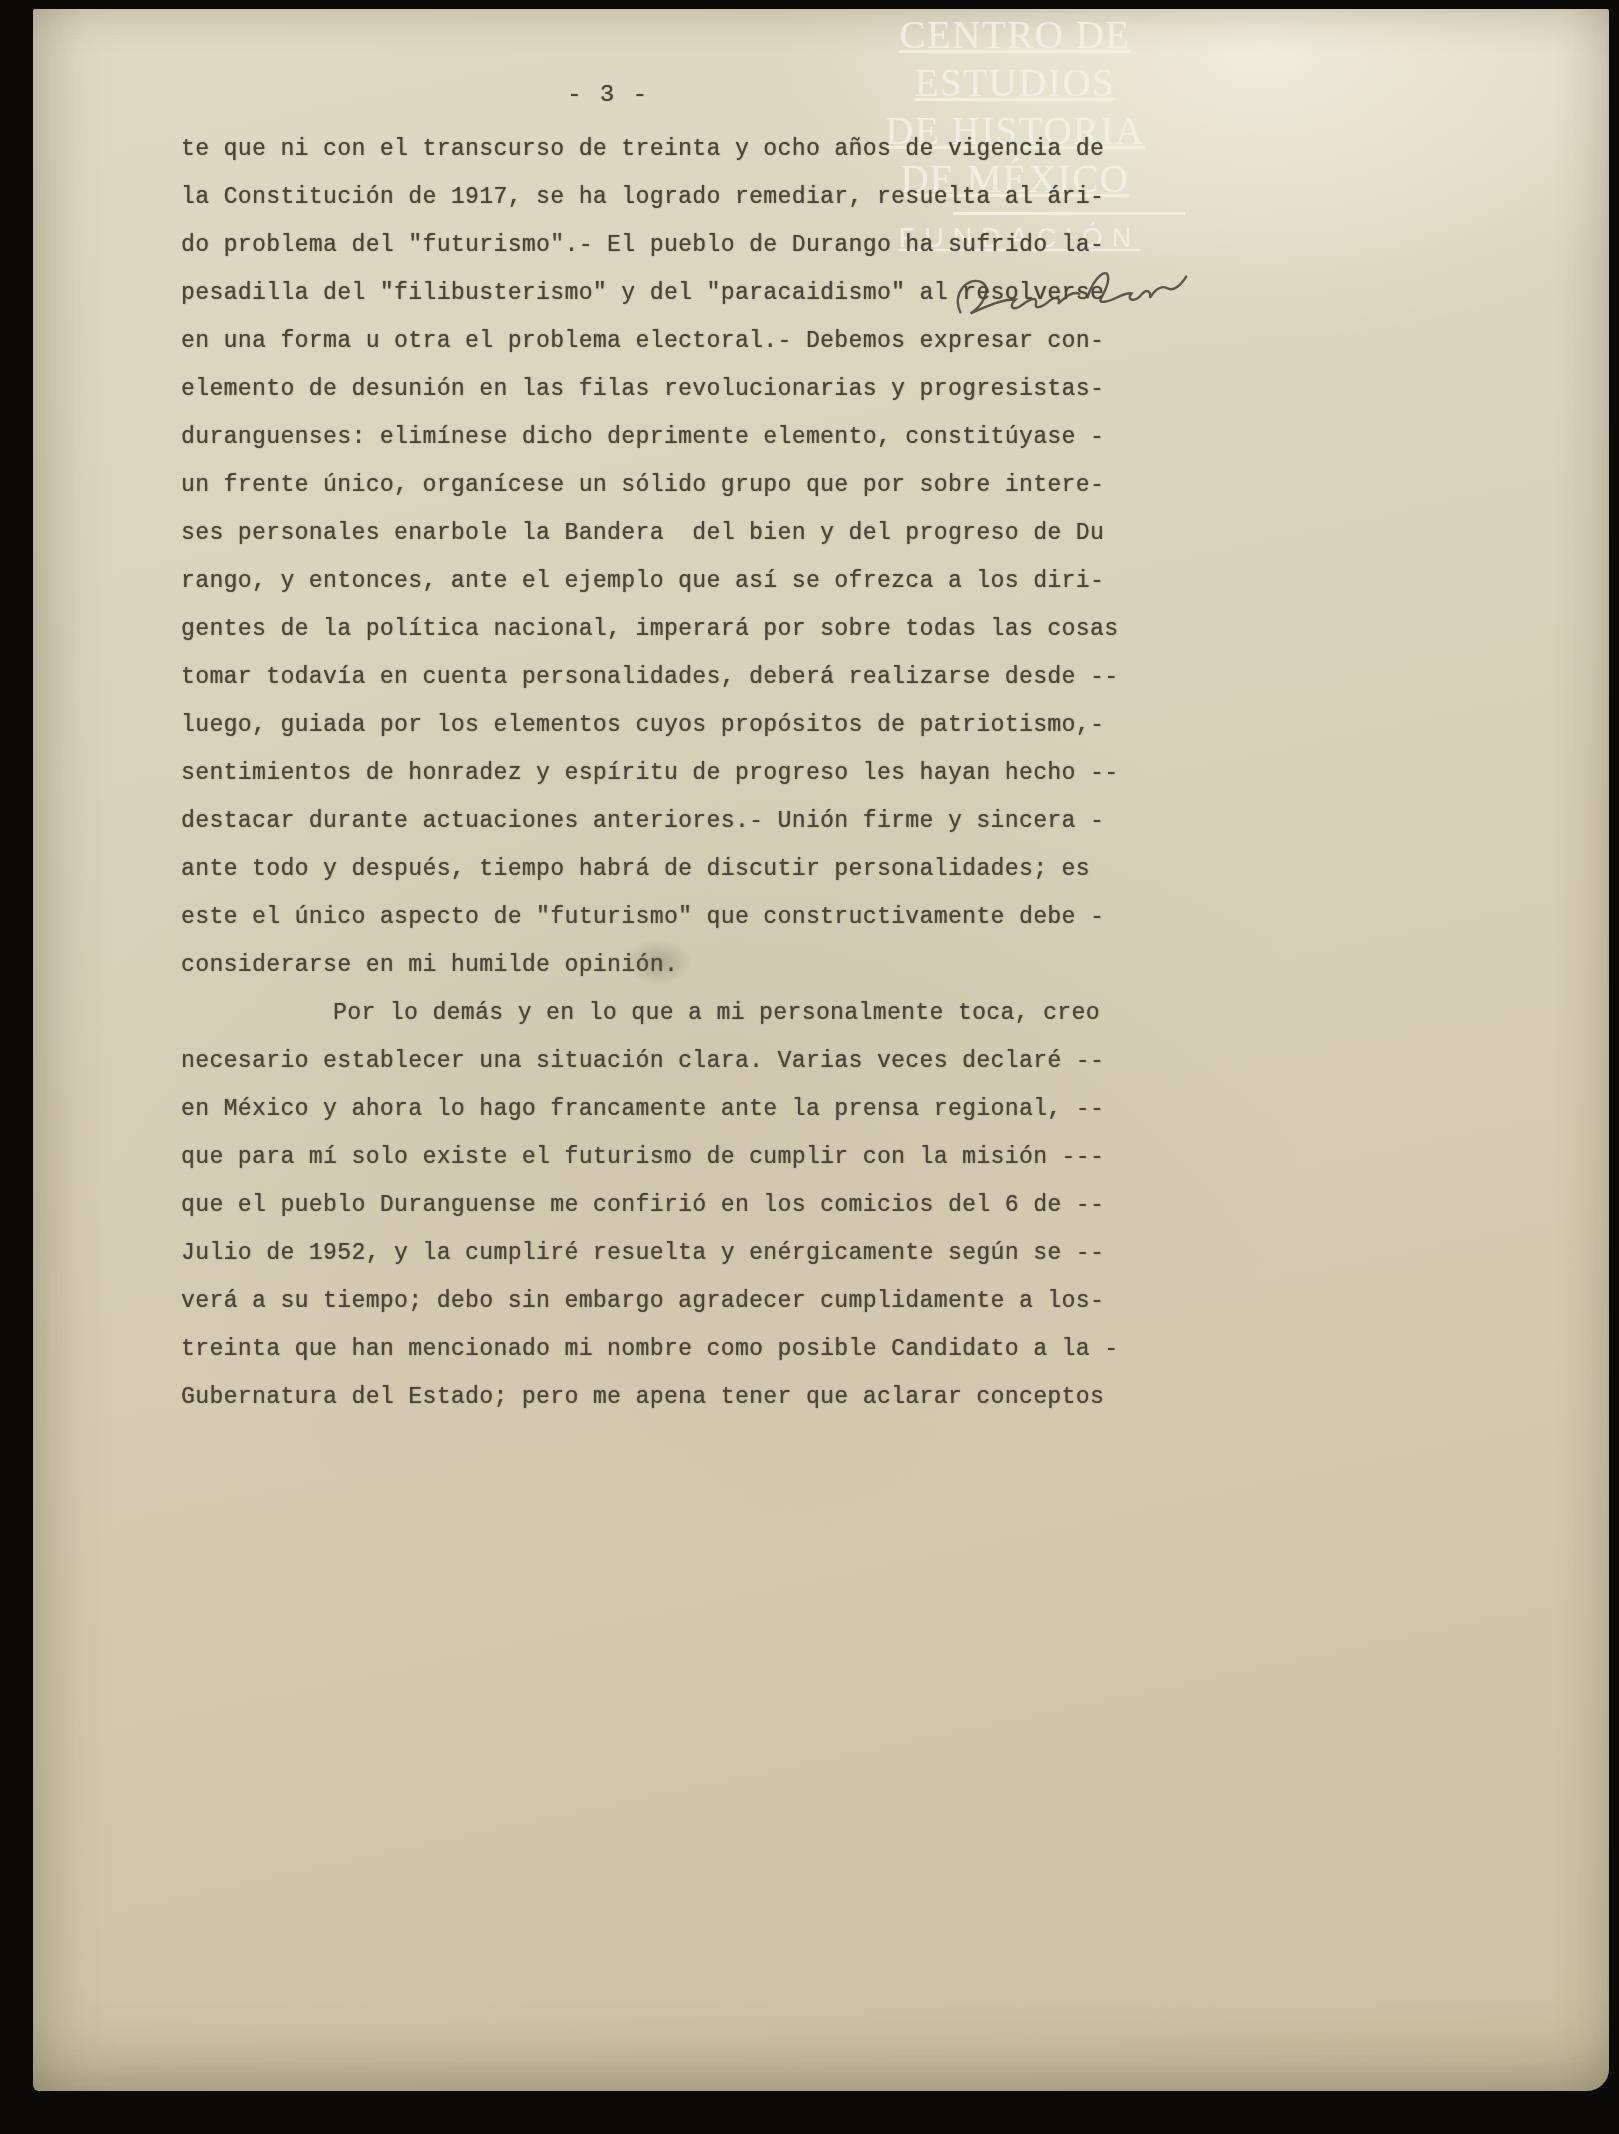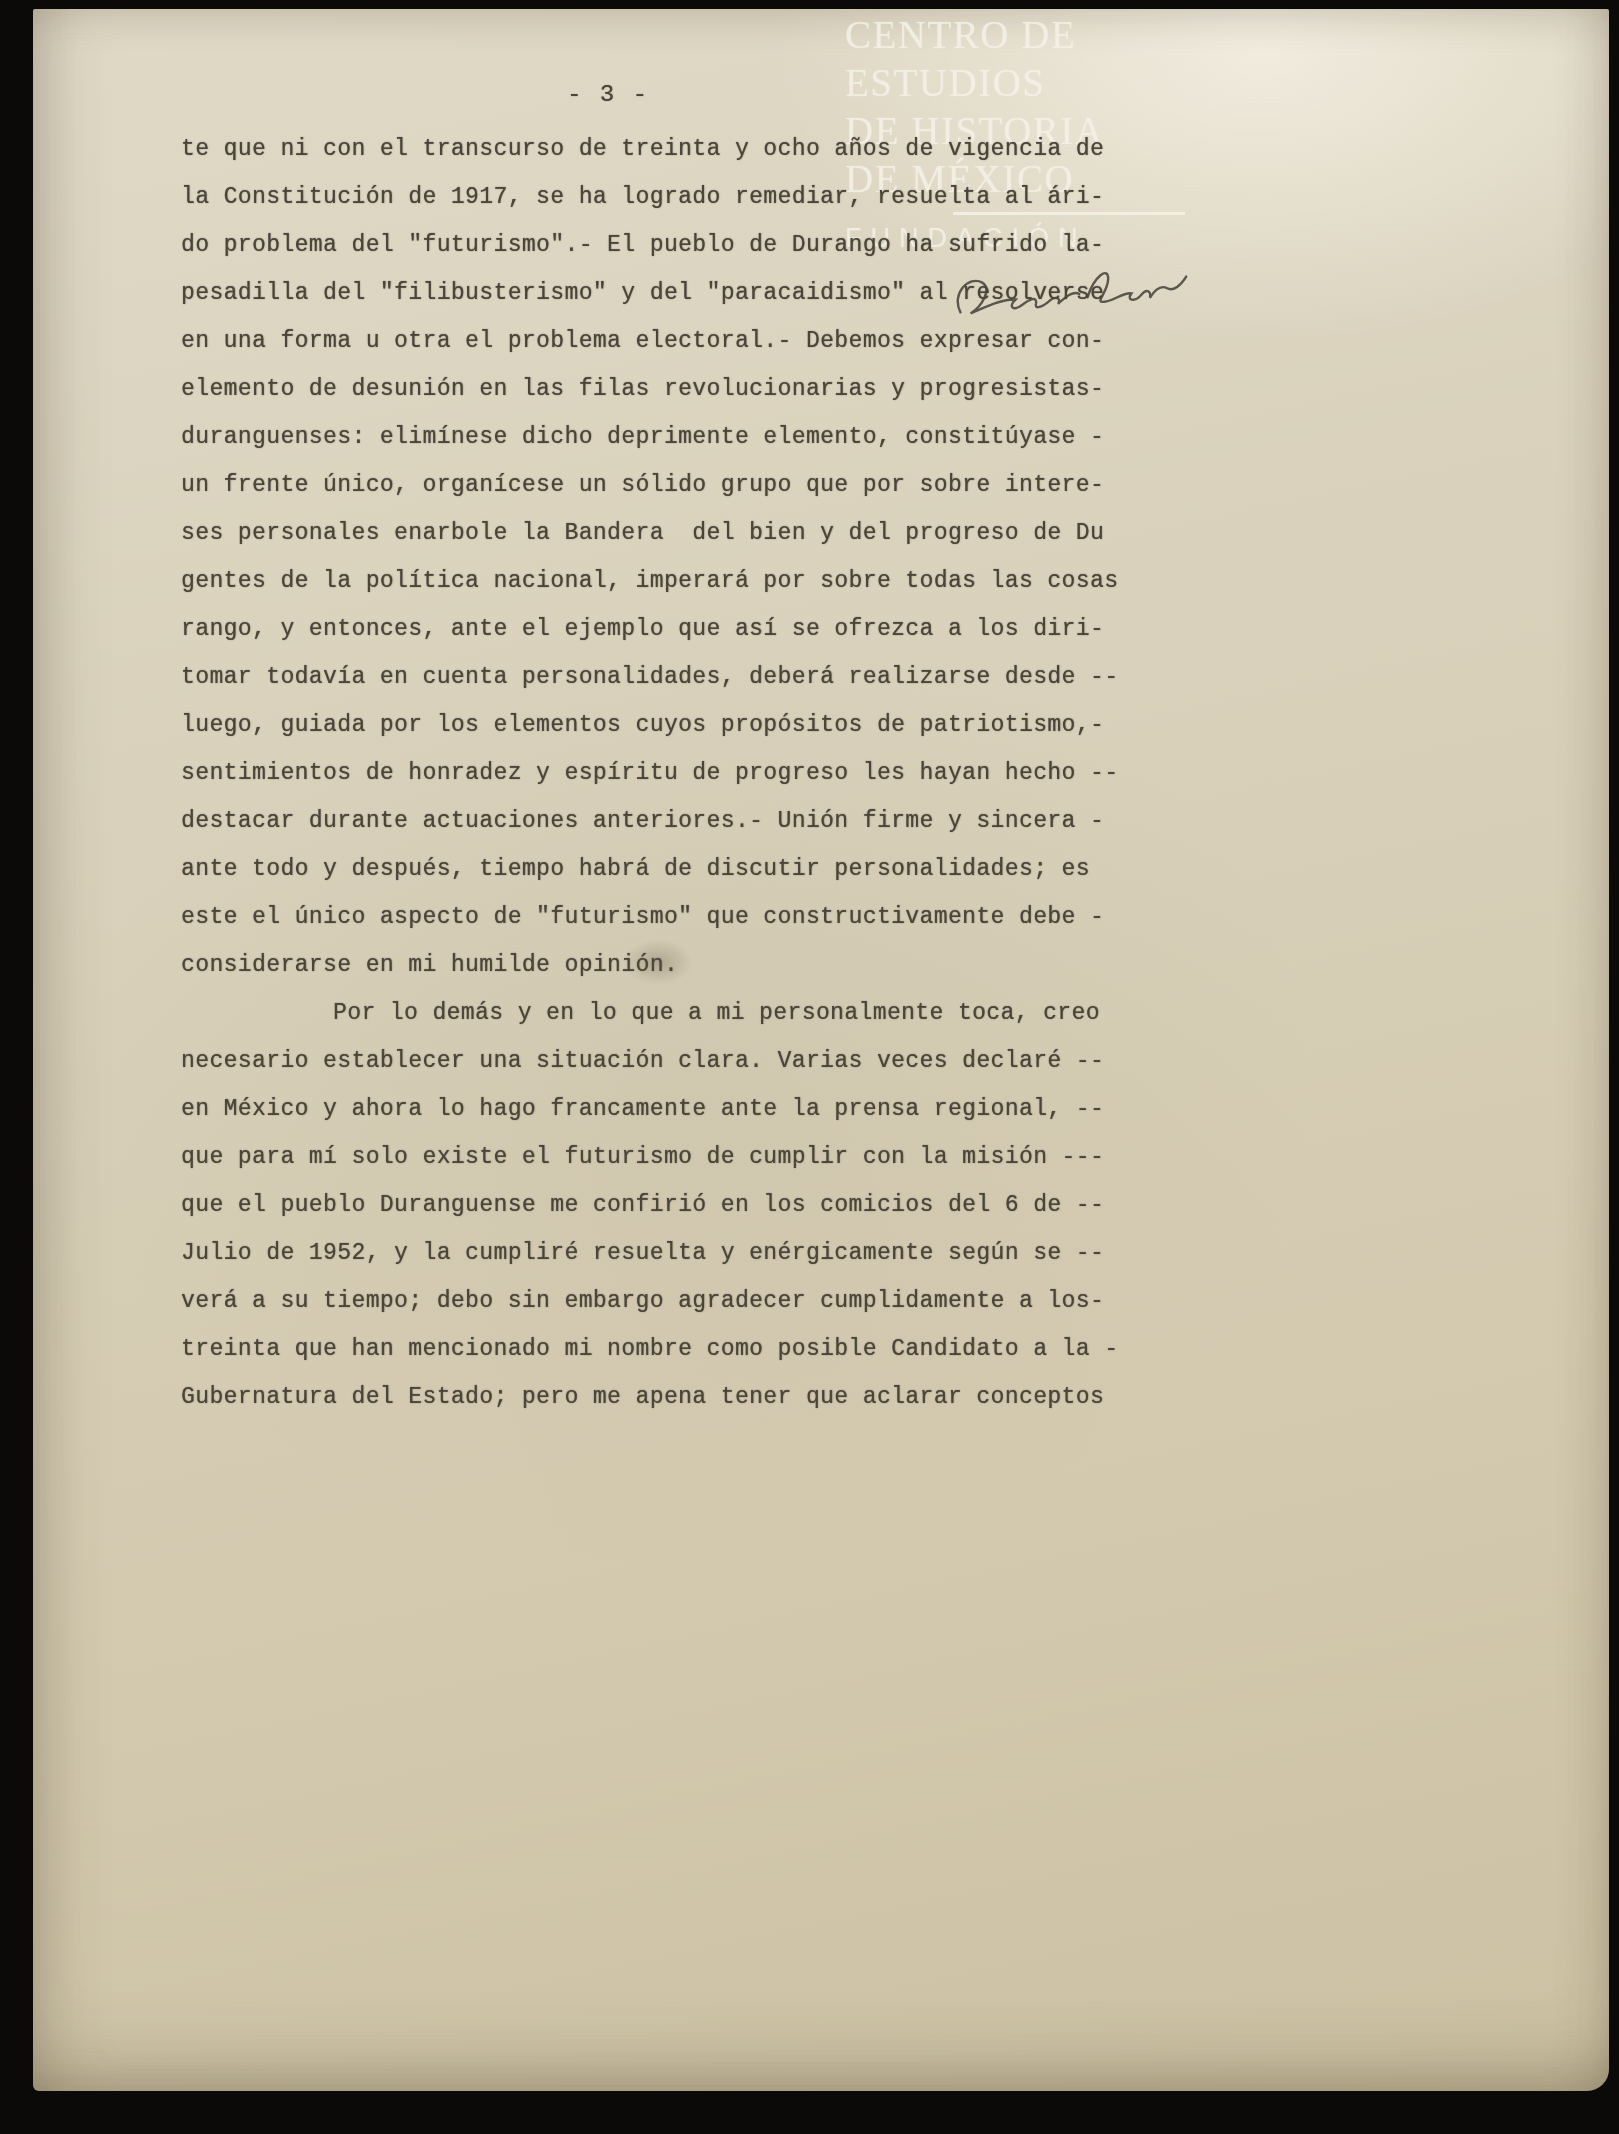--- a/index.html
+++ b/index.html
@@ -27,28 +27,29 @@
       inset 0 -55px 80px -40px rgba(70,58,35,0.30),
       inset 0 28px 50px -30px rgba(70,58,35,0.12);
     border-radius: 2px 2px 22px 6px;
   }
 
   
   .watermark {
     position: absolute;
     top: 2px; right: 424px;
     width: 340px;
-    text-align: left;
+    text-align: center;
     color: rgba(243, 240, 230, 0.85);
     font-family: "Liberation Serif", "DejaVu Serif", serif;
     font-size: 39px;
     line-height: 48px;
     letter-spacing: 1.5px;
     text-shadow: 0 0 2px rgba(255,255,255,0.25);
     pointer-events: none;
+    text-decoration: underline;
   }
   .wm-line { white-space: nowrap; }
   .wm-divider {
     margin: 9px 0 7px auto;
     width: 232px; height: 3px;
     background: rgba(246, 243, 234, 0.8);
   }
   .wm-foundation {
     font-family: "Liberation Sans", sans-serif;
     font-size: 27px;
@@ -129,22 +130,22 @@
     <div class="typed">
         <div class="tline">te que ni con el transcurso de treinta y ocho años de vigencia de</div>
         <div class="tline">la Constitución de 1917, se ha logrado remediar, resuelta al ári-</div>
         <div class="tline">do problema del "futurismo".- El pueblo de Durango ha sufrido la-</div>
         <div class="tline">pesadilla del "filibusterismo" y del "paracaidismo" al resolverse</div>
         <div class="tline">en una forma u otra el problema electoral.- Debemos expresar con-</div>
         <div class="tline">elemento de desunión en las filas revolucionarias y progresistas-</div>
         <div class="tline">duranguenses: elimínese dicho deprimente elemento, constitúyase -</div>
         <div class="tline">un frente único, organícese un sólido grupo que por sobre intere-</div>
         <div class="tline">ses personales enarbole la Bandera  del bien y del progreso de Du</div>
+        <div class="tline">rango, y entonces, ante el ejemplo que así se ofrezca a los diri-</div>
         <div class="tline">gentes de la política nacional, imperará por sobre todas las cosas</div>
-        <div class="tline">rango, y entonces, ante el ejemplo que así se ofrezca a los diri-</div>
         <div class="tline">tomar todavía en cuenta personalidades, deberá realizarse desde --</div>
         <div class="tline">luego, guiada por los elementos cuyos propósitos de patriotismo,-</div>
         <div class="tline">sentimientos de honradez y espíritu de progreso les hayan hecho --</div>
         <div class="tline">destacar durante actuaciones anteriores.- Unión firme y sincera -</div>
         <div class="tline">ante todo y después, tiempo habrá de discutir personalidades; es</div>
         <div class="tline">este el único aspecto de "futurismo" que constructivamente debe -</div>
         <div class="tline">considerarse en mi humilde opinión.</div>
         <div class="tline indent">Por lo demás y en lo que a mi personalmente toca, creo</div>
         <div class="tline">necesario establecer una situación clara. Varias veces declaré --</div>
         <div class="tline">en México y ahora lo hago francamente ante la prensa regional, --</div>

